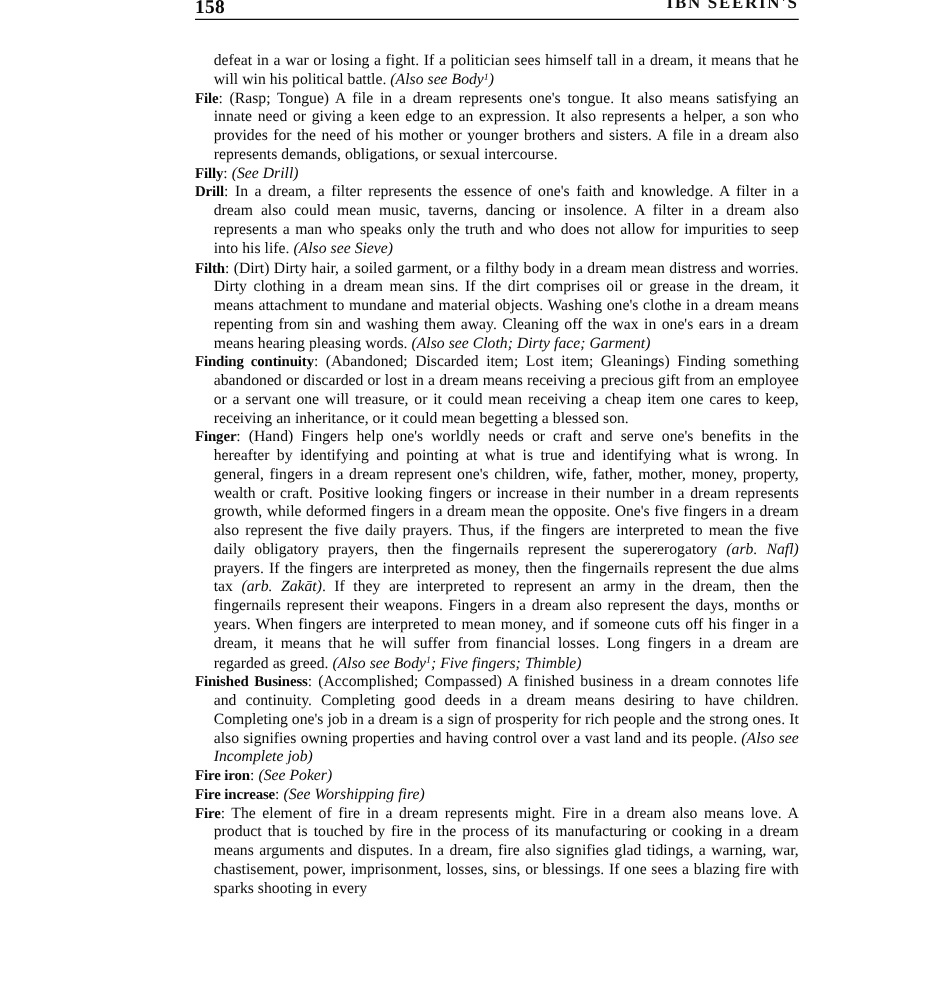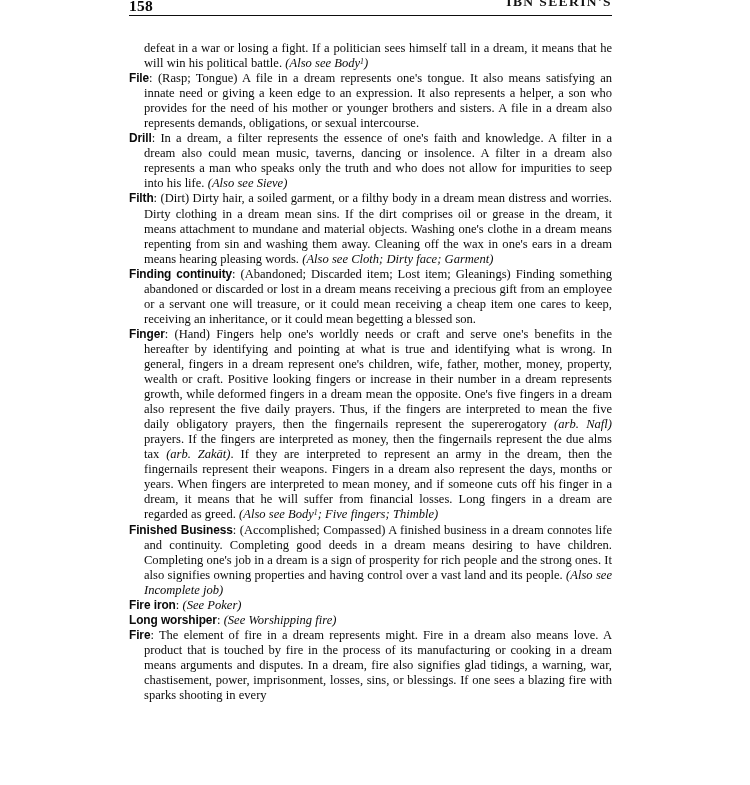--- a/index.html
+++ b/index.html
@@ -10,21 +10,21 @@
   body {
     width: 750px;
     height: 785px;
     font-family: "Liberation Serif", "DejaVu Serif", serif;
     color: #0a0a0a;
     overflow: hidden;
     position: relative;
   }
   .page {
     position: absolute;
-    left: 129px;
+    left: 156px;
     top: 0;
     width: 483px;
   }
   
   .runhead {
     position: relative;
     height: 17px;
   }
   .folio {
     position: absolute;
@@ -69,21 +69,21 @@
     text-indent: -15px;
     hyphens: none;
     word-spacing: 0.1px;
   }
   .entry.cont {
     padding-left: 15px;
     text-indent: 0;
   }
   .hw {
     font-weight: bold;
-    font-family: Liberation Sans, sans-serif;
+    font-family: Liberation Serif, serif;
     font-size: 11.9px;
     letter-spacing: -0.1px;
   }
   .it {
     font-style: italic;
   }
   sup {
     font-size: 0.62em;
     vertical-align: 0.42em;
     line-height: 0;
@@ -99,33 +99,34 @@
     <div class="booktitle">IBN SEERIN'S</div>
     <div class="rule"></div>
   </div>
 
   <div class="body">
 
     <p class="entry cont"><span>defeat in a war or losing a fight. If a politician sees himself tall in a dream, it means that he will win his political battle. </span><span class="it">(Also see Body<sup>1</sup>)</span></p>
 
     <p class="entry"><span class="hw">File</span><span>: (Rasp; Tongue) A file in a dream represents one's tongue. It also means satisfying an innate need or giving a keen edge to an expression. It also represents a helper, a son who provides for the need of his mother or younger brothers and sisters. A file in a dream also represents demands, obligations, or sexual intercourse.</span></p>
 
+    <p class="entry"><span class="hw">Filly</span><span>: </span><span class="it">(See Drill)</span></p>
 
     <p class="entry"><span class="hw">Drill</span><span>: In a dream, a filter represents the essence of one's faith and knowledge. A filter in a dream also could mean music, taverns, dancing or insolence. A filter in a dream also represents a man who speaks only the truth and who does not allow for impurities to seep into his life. </span><span class="it">(Also see Sieve)</span></p>
 
     <p class="entry"><span class="hw">Filth</span><span>: (Dirt) Dirty hair, a soiled garment, or a filthy body in a dream mean distress and worries. Dirty clothing in a dream mean sins. If the dirt comprises oil or grease in the dream, it means attachment to mundane and material objects. Washing one's clothe in a dream means repenting from sin and washing them away. Cleaning off the wax in one's ears in a dream means hearing pleasing words. </span><span class="it">(Also see Cloth; Dirty face; Garment)</span></p>
 
 
 
     <p class="entry"><span class="hw">Finding continuity</span><span>: (Abandoned; Discarded item; Lost item; Gleanings) Finding something abandoned or discarded or lost in a dream means receiving a precious gift from an employee or a servant one will treasure, or it could mean receiving a cheap item one cares to keep, receiving an inheritance, or it could mean begetting a blessed son.</span></p>
 
     <p class="entry"><span class="hw">Finger</span><span>: (Hand) Fingers help one's worldly needs or craft and serve one's benefits in the hereafter by identifying and pointing at what is true and identifying what is wrong. In general, fingers in a dream represent one's children, wife, father, mother, money, property, wealth or craft. Positive looking fingers or increase in their number in a dream represents growth, while deformed fingers in a dream mean the opposite. One's five fingers in a dream also represent the five daily prayers. Thus, if the fingers are interpreted to mean the five daily obligatory prayers, then the fingernails represent the supererogatory </span><span class="it">(arb. Nafl)</span><span> prayers. If the fingers are interpreted as money, then the fingernails represent the due alms tax </span><span class="it">(arb. Zakāt)</span><span>. If they are interpreted to represent an army in the dream, then the fingernails represent their weapons. Fingers in a dream also represent the days, months or years. When fingers are interpreted to mean money, and if someone cuts off his finger in a dream, it means that he will suffer from financial losses. Long fingers in a dream are regarded as greed. </span><span class="it">(Also see Body<sup>1</sup>; Five fingers; Thimble)</span></p>
 
     <p class="entry"><span class="hw">Finished Business</span><span>: (Accomplished; Compassed) A finished business in a dream connotes life and continuity. Completing good deeds in a dream means desiring to have children. Completing one's job in a dream is a sign of prosperity for rich people and the strong ones. It also signifies owning properties and having control over a vast land and its people. </span><span class="it">(Also see Incomplete job)</span></p>
 
     <p class="entry"><span class="hw">Fire iron</span><span>: </span><span class="it">(See Poker)</span></p>
 
-    <p class="entry"><span class="hw">Long worshiper</span><span>: </span><span class="it">(See Worshipping fire)</span></p>
+    <p class="entry"><span class="hw">Fire increase</span><span>: </span><span class="it">(See Worshipping fire)</span></p>
 
     <p class="entry"><span class="hw">Fire</span><span>: The element of fire in a dream represents might. Fire in a dream also means love. A product that is touched by fire in the process of its manufacturing or cooking in a dream means arguments and disputes. In a dream, fire also signifies glad tidings, a warning, war, chastisement, power, imprisonment, losses, sins, or blessings. If one sees a blazing fire with sparks shooting in every</span></p>
 
   </div>
 </div>
 
 </body></html>

